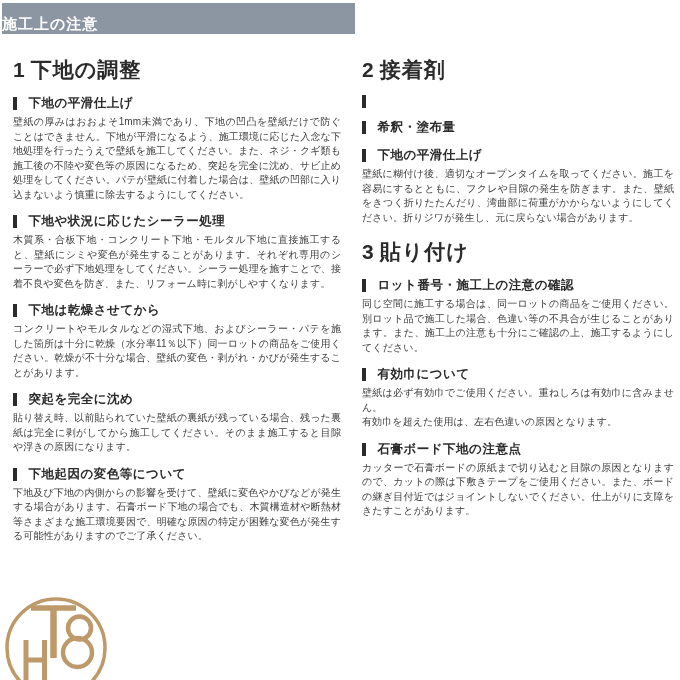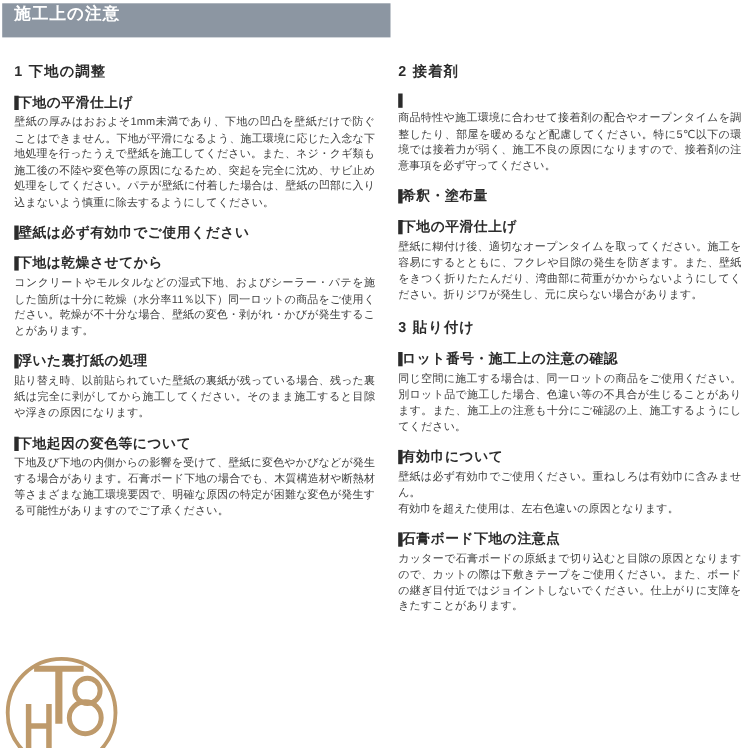--- a/index.html
+++ b/index.html
@@ -5,41 +5,41 @@
   html,body{margin:0;padding:0;}
   body{
     width:680px;height:680px;position:relative;overflow:hidden;
     background:#ffffff;
     font-family:"Liberation Sans","DejaVu Sans",sans-serif;
     -webkit-font-smoothing:antialiased;
   }
   .header-bar{
     position:absolute;top:3px;left:2px;width:353px;height:31px;
     background:#8C96A2;color:#ffffff;
-    display:flex;align-items:flex-start;
-    padding-left:11px;box-sizing:border-box;
+    display:flex;align-items:flex-end;
+    box-sizing:border-box;
     font-size:15px;font-weight:bold;letter-spacing:1px;
   }
   .columns{
     position:absolute;top:44px;left:13px;right:6px;
     display:flex;gap:21px;
   }
   .col{box-sizing:border-box;}
   .col-left{width:328px;flex:none;}
   .col-right{width:312px;flex:none;}
   .section-title{
-    font-size:13px;font-weight:bold;color:#2b2b2b;
+    font-size:21px;font-weight:bold;color:#2b2b2b;
     margin:13px 0 3px 0;letter-spacing:1px;
   }
   .col > section:first-child .section-title{margin-top:12px;}
   .sec-num{margin-right:5px;}
   .item-heading{
     font-size:12.5px;font-weight:bold;color:#2b2b2b;
     margin:11px 0 3px 0;
-    display:flex;align-items:center;gap:0;letter-spacing:0.5px;
+    display:flex;align-items:center;gap:12px;letter-spacing:0.5px;
   }
   .bar{
     display:inline-block;width:3.5px;height:13px;background:#2b2b2b;flex:none;
   }
   .item-body{
     font-size:10px;line-height:1.45;color:#3d3d3d;margin:0;
     white-space:pre-line;text-align:justify;letter-spacing:0.1px;
   }
   .brand-logo{
     position:absolute;left:2px;top:596px;
@@ -63,37 +63,38 @@
     <h3 class="item-heading">
       <span class="bar"></span>
       <span class="heading-text">下地の平滑仕上げ</span>
     </h3>
     <p class="item-body">壁紙の厚みはおおよそ1mm未満であり、下地の凹凸を壁紙だけで防ぐことはできません。下地が平滑になるよう、施工環境に応じた入念な下地処理を行ったうえで壁紙を施工してください。また、ネジ・クギ類も施工後の不陸や変色等の原因になるため、突起を完全に沈め、サビ止め処理をしてください。パテが壁紙に付着した場合は、壁紙の凹部に入り込まないよう慎重に除去するようにしてください。</p>
   </div>
 
   <div class="item">
     <h3 class="item-heading">
       <span class="bar"></span>
-      <span class="heading-text">壁紙は必ず有効巾でご使用ください</span>
+      <span class="heading-text">下地や状況に応じたシーラー処理</span>
     </h3>
+    <p class="item-body">木質系・合板下地・コンクリート下地・モルタル下地に直接施工すると、壁紙にシミや変色が発生することがあります。それぞれ専用のシーラーで必ず下地処理をしてください。シーラー処理を施すことで、接着不良や変色を防ぎ、また、リフォーム時に剥がしやすくなります。</p>
   </div>
 
 
   <div class="item">
     <h3 class="item-heading">
       <span class="bar"></span>
       <span class="heading-text">下地は乾燥させてから</span>
     </h3>
     <p class="item-body">コンクリートやモルタルなどの湿式下地、およびシーラー・パテを施した箇所は十分に乾燥（水分率11％以下）同一ロットの商品をご使用ください。乾燥が不十分な場合、壁紙の変色・剥がれ・かびが発生することがあります。</p>
   </div>
 
   <div class="item">
     <h3 class="item-heading">
       <span class="bar"></span>
-      <span class="heading-text">浮いた裏打紙の処理</span>
+      <span class="heading-text">突起を完全に沈め</span>
     </h3>
     <p class="item-body">貼り替え時、以前貼られていた壁紙の裏紙が残っている場合、残った裏紙は完全に剥がしてから施工してください。そのまま施工すると目隙や浮きの原因になります。</p>
   </div>
 
   <div class="item">
     <h3 class="item-heading">
       <span class="bar"></span>
       <span class="heading-text">下地起因の変色等について</span>
     </h3>
     <p class="item-body">下地及び下地の内側からの影響を受けて、壁紙に変色やかびなどが発生する場合があります。石膏ボード下地の場合でも、木質構造材や断熱材等さまざまな施工環境要因で、明確な原因の特定が困難な変色が発生する可能性がありますのでご了承ください。</p>
@@ -103,21 +104,20 @@
   <div class="col col-right">
   <section class="section">
     <h2 class="section-title">
       <span class="sec-num">2</span><span class="sec-label">接着剤</span>
     </h2>
 
   <div class="item">
     <h3 class="item-heading">
       <span class="bar"></span>
     </h3>
-    <p class="item-body">商品特性や施工環境に合わせて接着剤の配合やオープンタイムを調整したり、部屋を暖めるなど配慮してください。特に5℃以下の環境では接着力が弱く、施工不良の原因になりますので、接着剤の注意事項を必ず守ってください。</p>
   </div>
 
   <div class="item">
     <h3 class="item-heading">
       <span class="bar"></span>
       <span class="heading-text">希釈・塗布量</span>
     </h3>
   </div>
 
   <div class="item">

